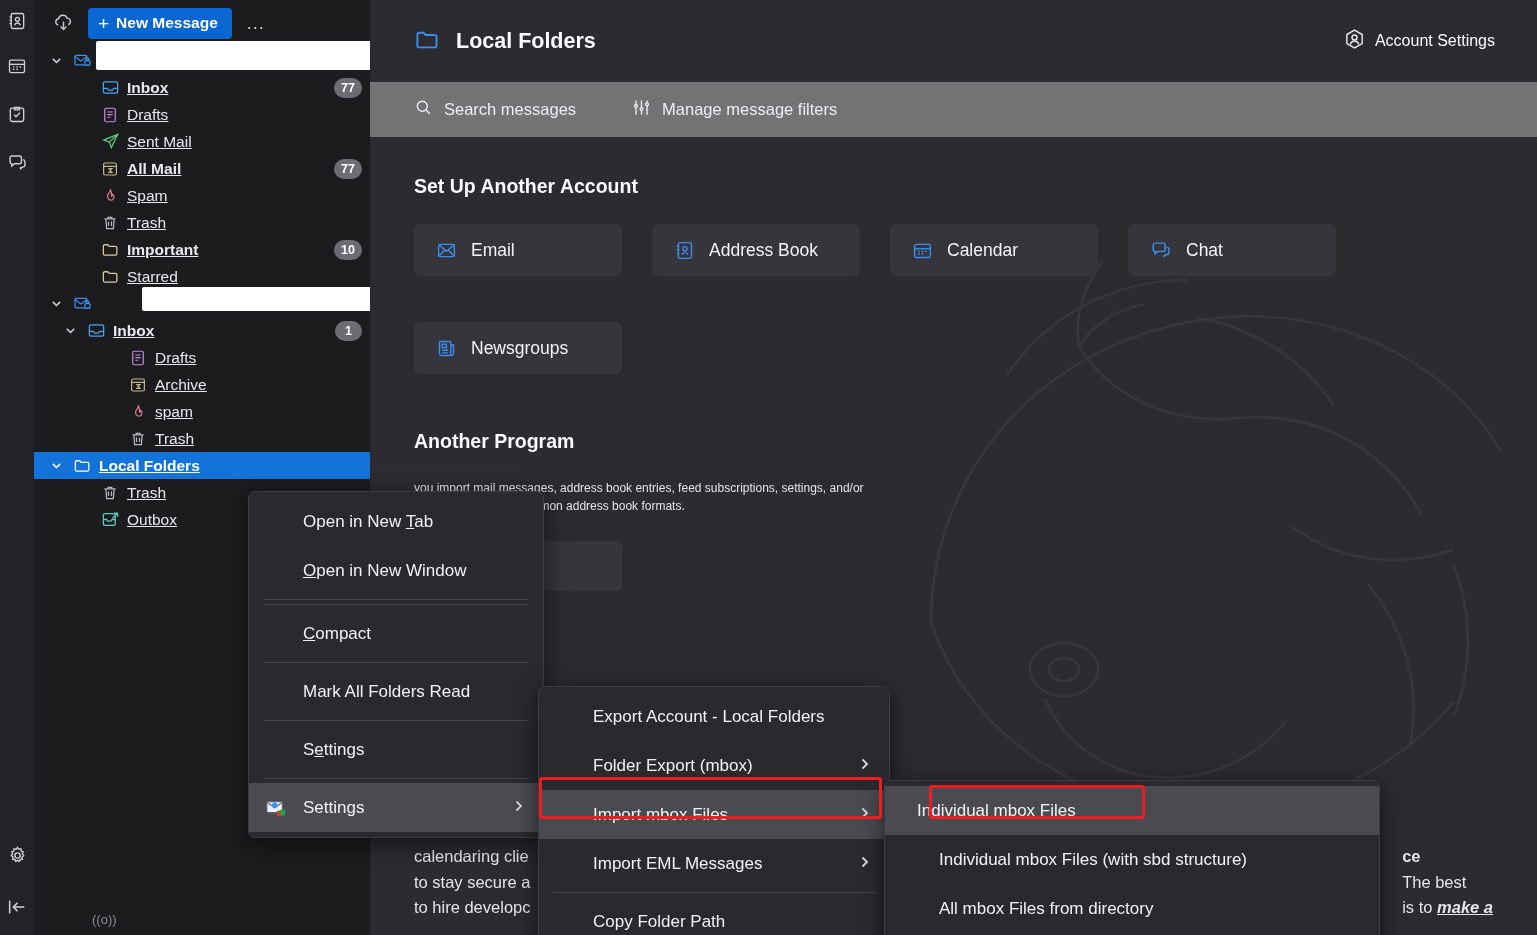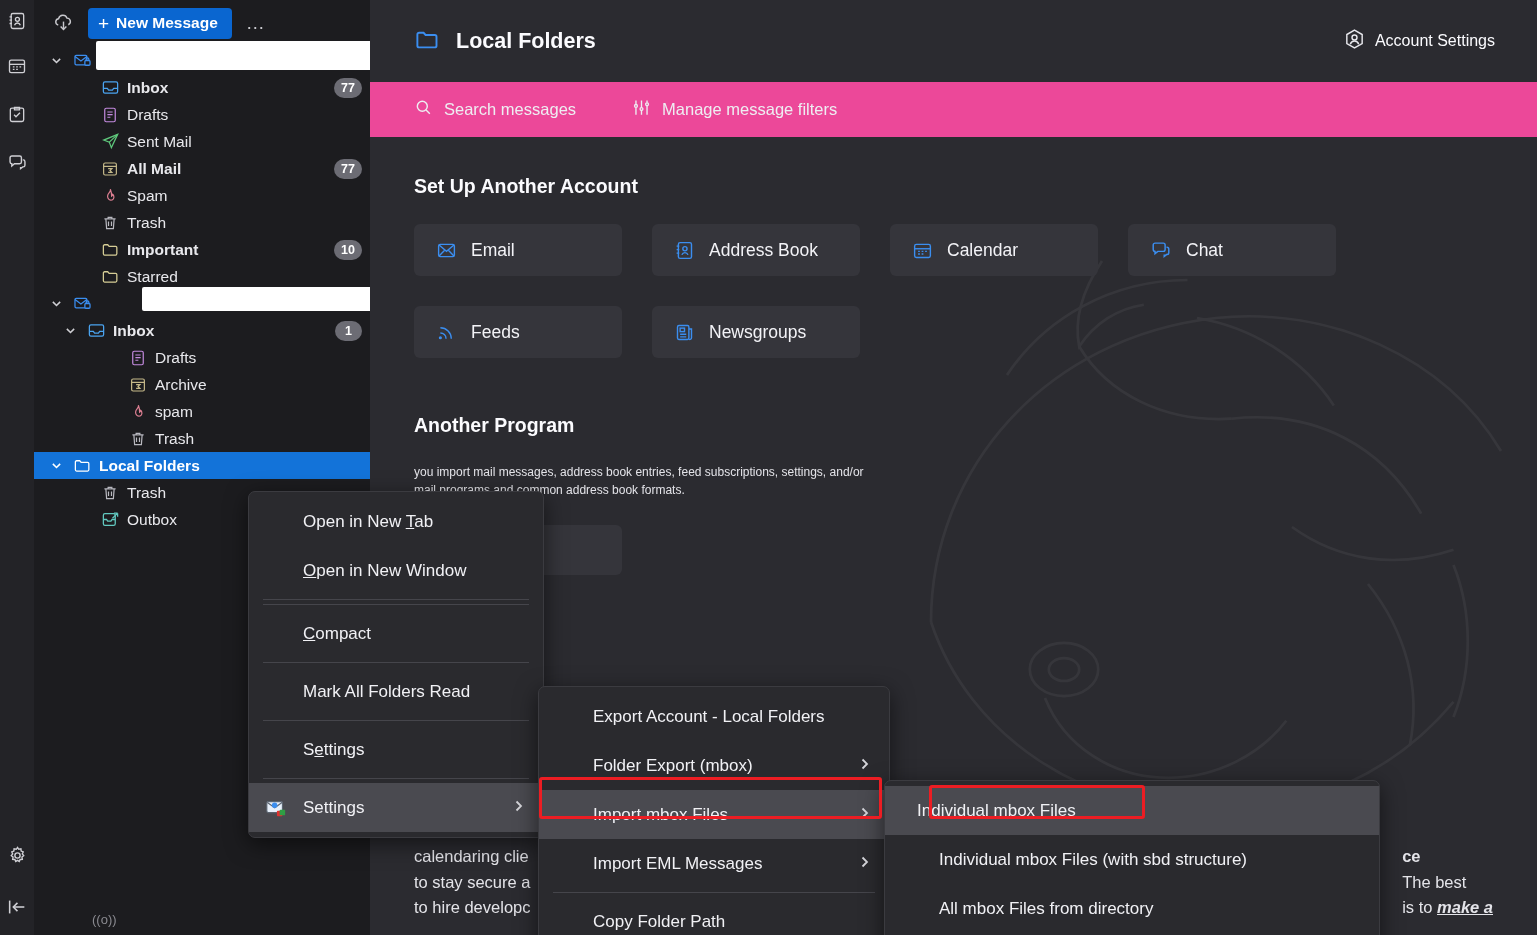--- a/index.html
+++ b/index.html
@@ -63,21 +63,21 @@
     white-space: nowrap;
   }
   .row.selected { background: #1373d9; color: #ffffff; border-radius: 0; }
   .row.bold { font-weight: 700; }
   .twisty {
     width: 17px; min-width: 17px; display: flex; align-items: center; justify-content: center;
     color: #cfcfd4;
   }
   .twisty.empty { visibility: hidden; }
   .ficon { width: 20px; min-width: 20px; display: flex; align-items: center; justify-content: center; }
-  .rlabel { flex: 1; overflow: hidden; text-overflow: ellipsis; }
+  .rlabel { flex: 1; overflow: hidden; text-overflow: ellipsis; text-decoration: underline; }
   .badge {
     background: #6c6c74; color: #fff; font-size: 12.5px; font-weight: 700;
     border-radius: 10px; min-width: 27px; height: 20px;
     display: flex; align-items: center; justify-content: center;
     padding: 0 7px;
   }
   .redact {
     position: absolute; background: #ffffff; border-radius: 2px;
   }
 
@@ -91,42 +91,42 @@
     display: flex; align-items: center; justify-content: space-between;
     padding: 0 42px 0 44px;
   }
   .mh-left { display: flex; align-items: center; gap: 15px; }
   .mh-title { font-size: 21.5px; font-weight: 700; color: #fbfbfe; }
   .acct-settings {
     display: flex; align-items: center; gap: 9px;
     font-size: 16px; color: #fbfbfe; cursor: pointer;
   }
   .main-subbar {
-    height: 55px; background: #ec4899;
+    height: 55px; background: #737373;
     display: flex; align-items: center; gap: 56px;
     padding: 0 44px;
   }
   .subbar-item {
     display: flex; align-items: center; gap: 11px;
     font-size: 16.5px; color: #eeeef2; cursor: pointer;
   }
   .main-body {
     position: relative; height: 798px; background: #2b2b30;
     padding: 38px 44px 0 44px;
   }
   .watermark {
     position: absolute; right: -40px; top: 10px;
     width: 760px; height: 760px; opacity: .05; pointer-events: none;
   }
   .section-title {
     font-size: 19.5px; font-weight: 700; color: #fbfbfe;
     margin: 0 0 26px 0; position: relative; z-index: 1;
   }
   .card-grid {
-    display: grid; grid-template-columns: repeat(4, 208px); gap: 30px 30px;
+    display: grid; grid-template-columns: repeat(4, 208px); gap: 46px 30px;
     position: relative; z-index: 1;
   }
   .card {
     background: #35353b; border-radius: 6px;
     height: 52px; display: flex; align-items: center; gap: 14px;
     padding: 0 22px; cursor: pointer;
     font-size: 17.5px; color: #f3f3f7;
   }
   .card .ci { color: #3b8ef0; display: flex; align-items: center; }
   .card.hidden-slot { visibility: hidden; }
@@ -583,30 +583,20 @@
               <path d="M3.5 6.5a2 2 0 0 1 2-2h9a2 2 0 0 1 2 2v5a2 2 0 0 1-2 2h-6l-3 2.5V13.5H5.5a2 2 0 0 1-2-2z"></path>
               <path d="M7 9h.01M10 9h.01M13 9h.01"></path>
               <path d="M18 9h.5a2 2 0 0 1 2 2v4a2 2 0 0 1-2 2H18l-2.5 2v-2"></path>
             </svg>
           </span>
           <span>Chat</span>
         </div>
         <div class="card">
           <span class="ci">
             <svg width="21" height="21" viewBox="0 0 24 24" fill="none" stroke="#3b8ef0" stroke-width="1.6">
-              <path d="M5 19a1 1 0 1 0 0-2 1 1 0 0 0 0 2z" fill="#3b8ef0"></path>
-              <path d="M5 12.5a6.5 6.5 0 0 1 6.5 6.5"></path>
-              <path d="M5 6.5A12.5 12.5 0 0 1 17.5 19"></path>
-            </svg>
-          </span>
-          <span>Feeds</span>
-        </div>
-        <div class="card">
-          <span class="ci">
-            <svg width="21" height="21" viewBox="0 0 24 24" fill="none" stroke="#3b8ef0" stroke-width="1.6">
               <rect x="4" y="4" width="13" height="16" rx="1.6"></rect>
               <path d="M17 8h3v10a2 2 0 0 1-3 1.7"></path>
               <rect x="7" y="7" width="5" height="4"></rect>
                 <path d="M7 14h7M7 17h7"></path>
             </svg>
           </span>
           <span>Newsgroups</span>
         </div>
         <div class="card hidden-slot"></div>
       </div>

